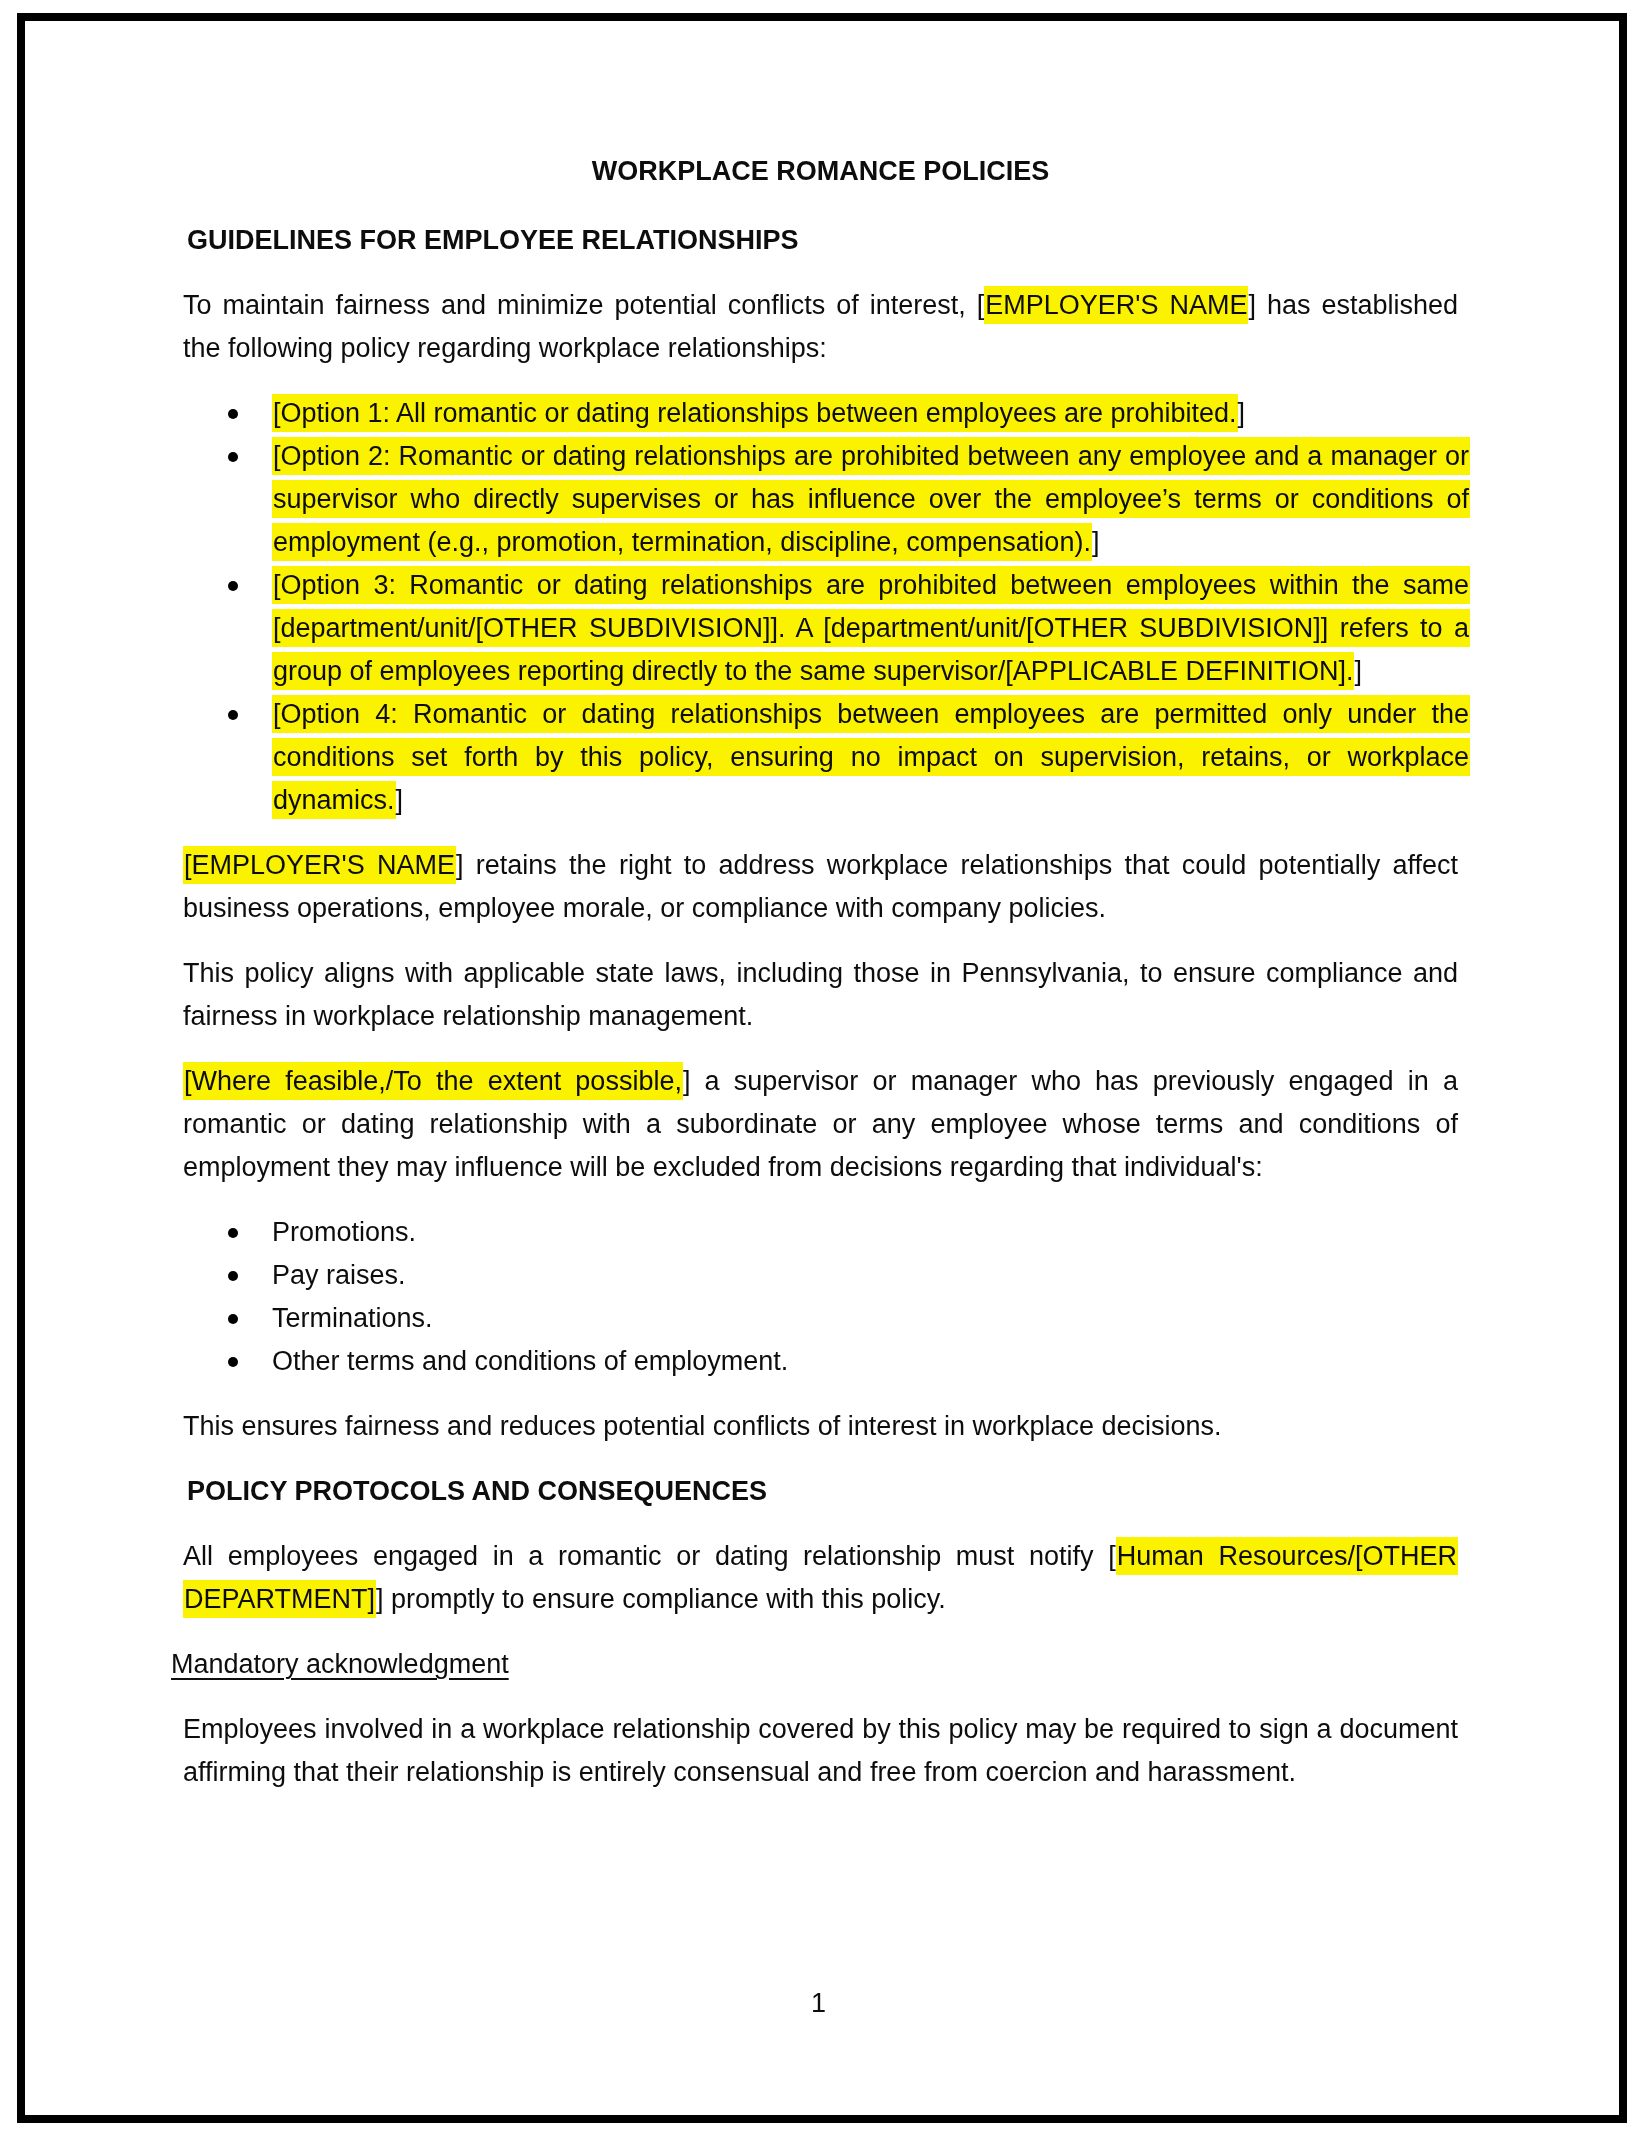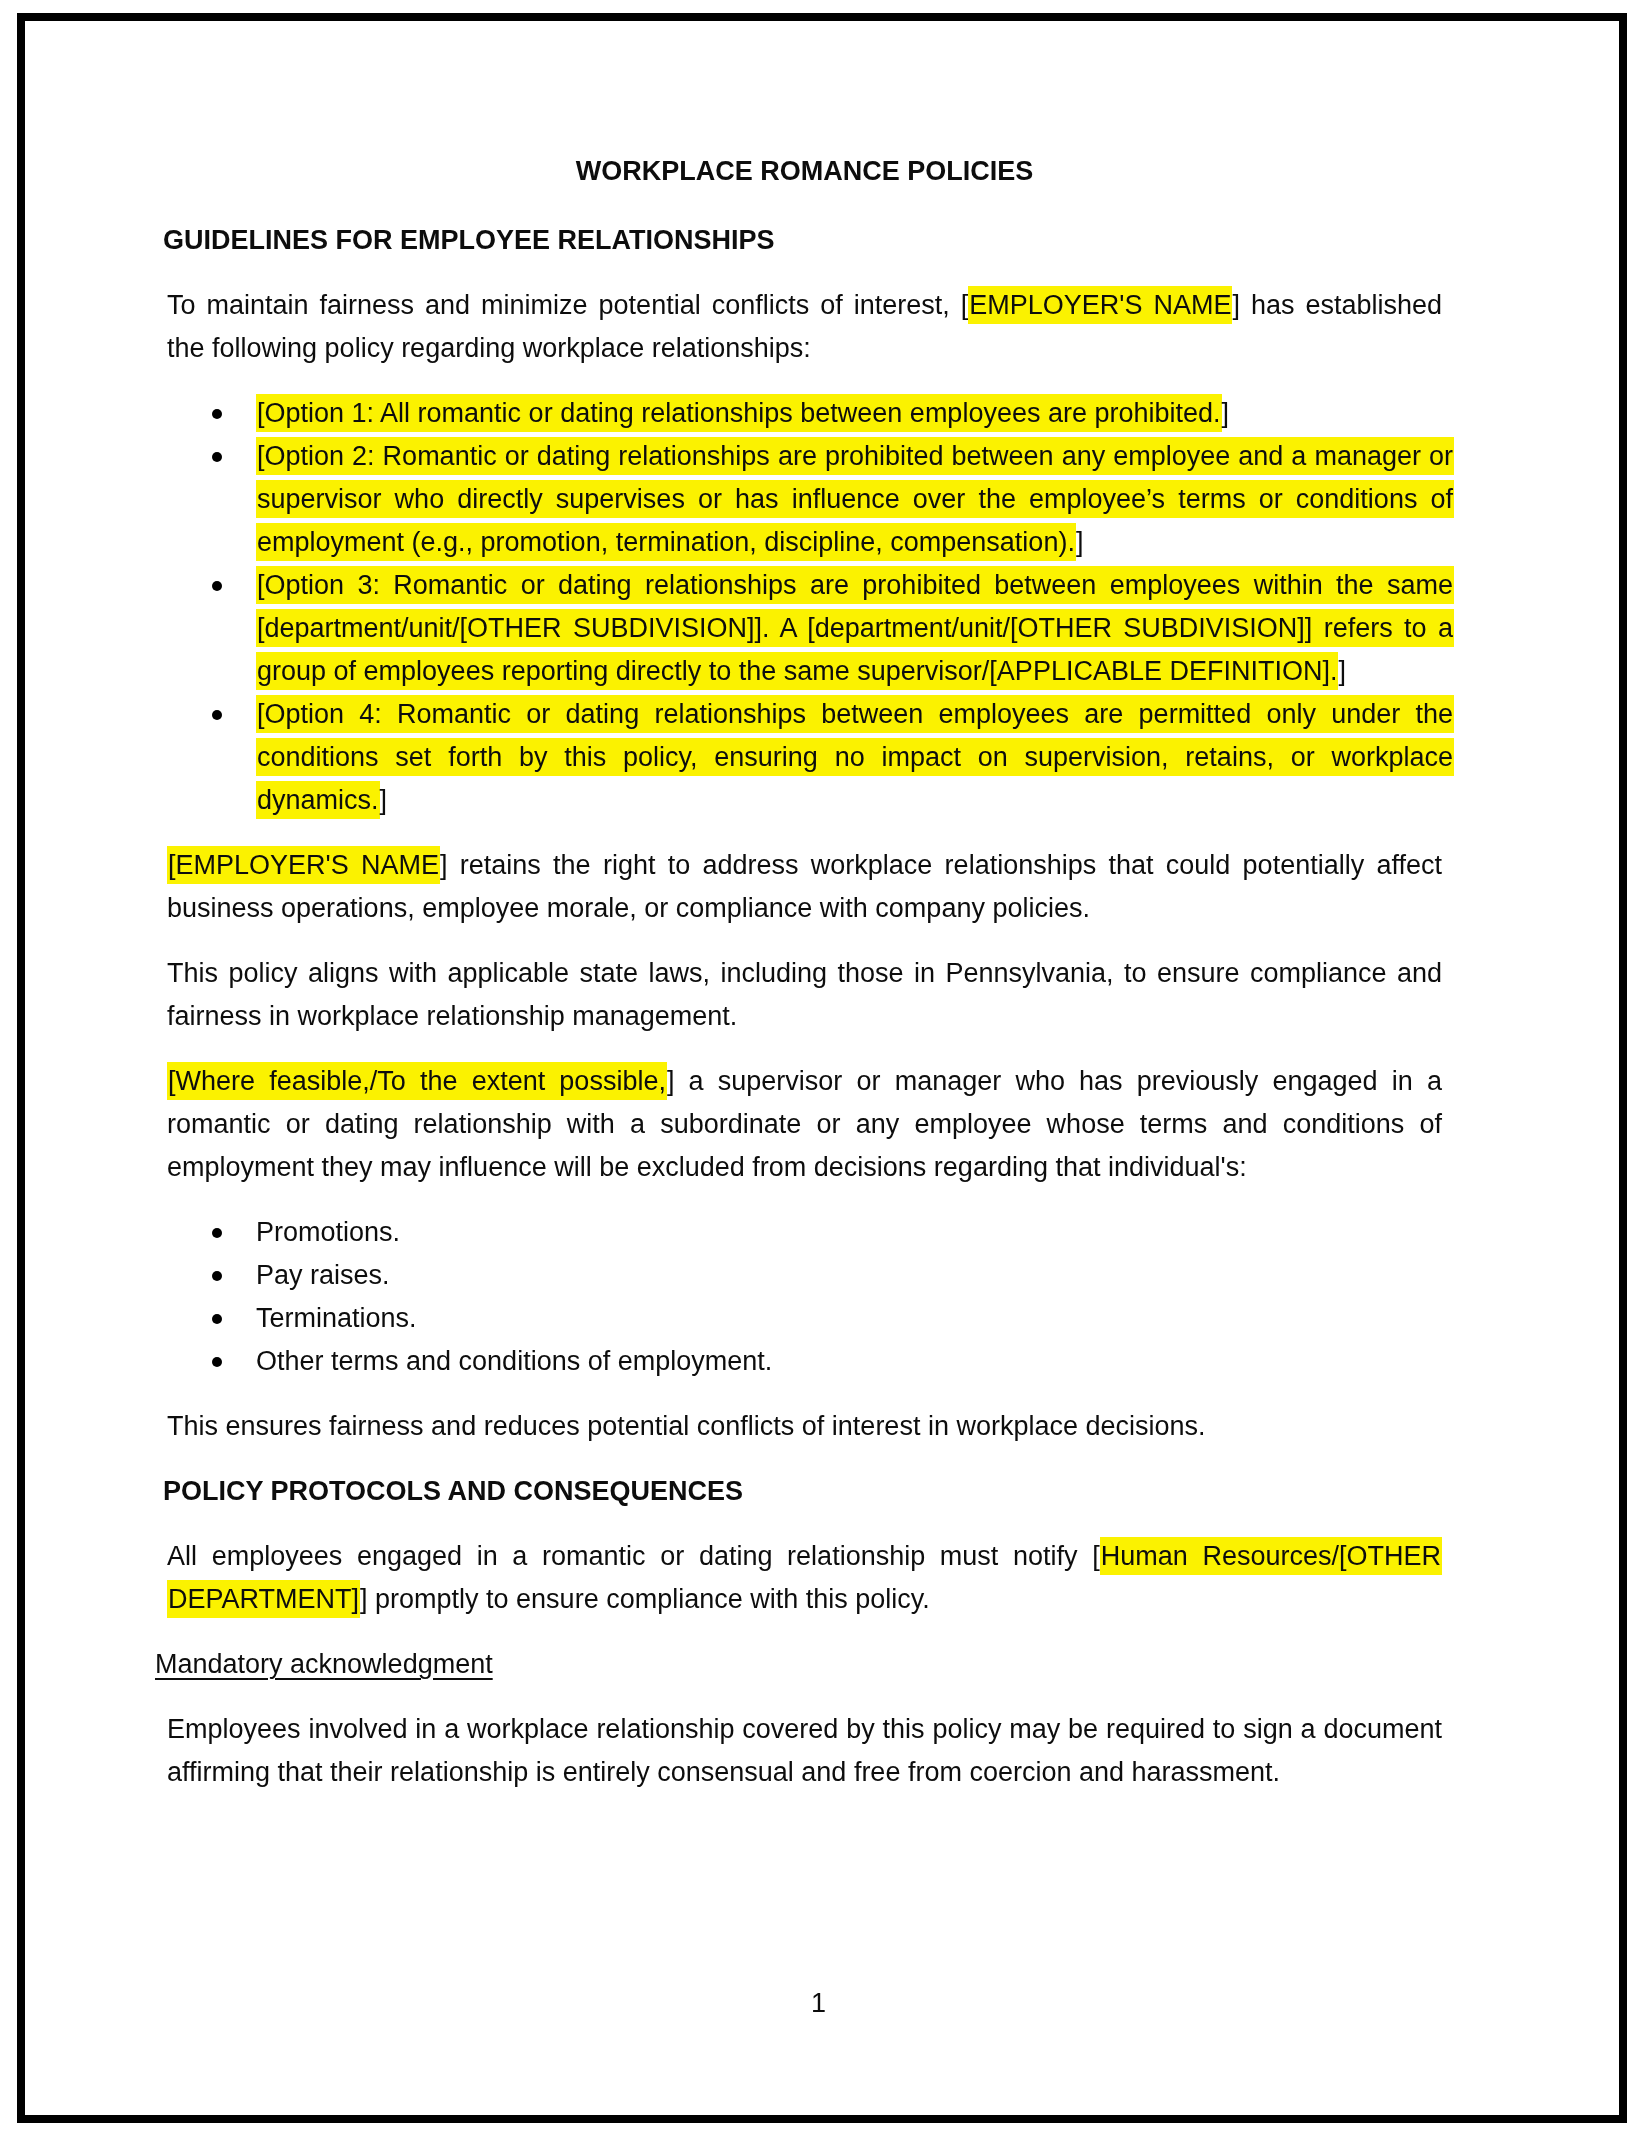--- a/index.html
+++ b/index.html
@@ -20,34 +20,34 @@
     left: 17px;
     top: 13px;
     width: 1610px;
     height: 2110px;
     border: 8px solid #000;
     box-sizing: border-box;
     pointer-events: none;
   }
   .content {
     position: absolute;
-    left: 155px;
+    left: 171px;
     top: 150px;
     width: 1299px;
     font-size: 27px;
     line-height: 43px;
   }
   .doc-title {
     font-weight: 700;
     text-align: center;
     margin: 0 0 26px 0;
   }
   .heading {
     font-weight: 700;
-    margin: 22px 8px;
+    margin: 22px 16px;
   }
   .heading-underline {
     font-weight: 400;
     text-decoration: underline;
     text-decoration-thickness: 2px;
     text-underline-offset: 5px;
     margin: 11px 0;
   }
   .para {
     margin: 22px 12px;

